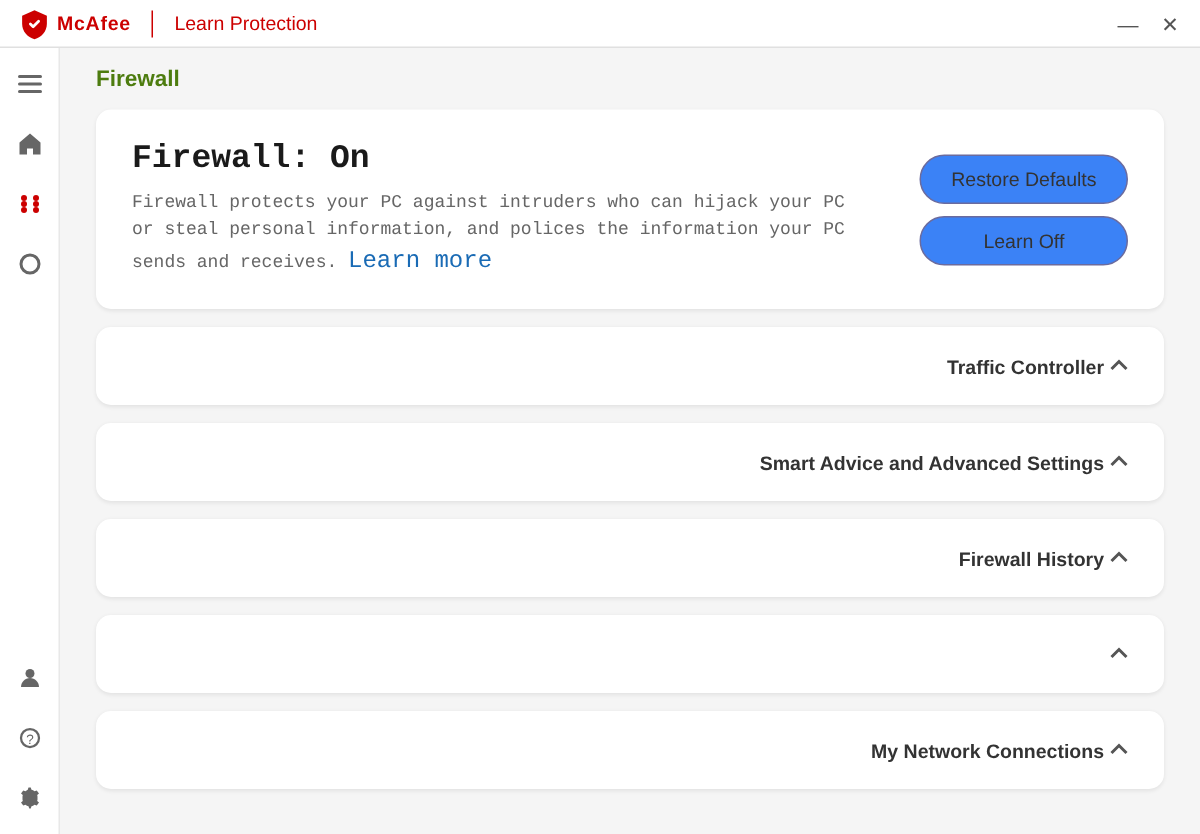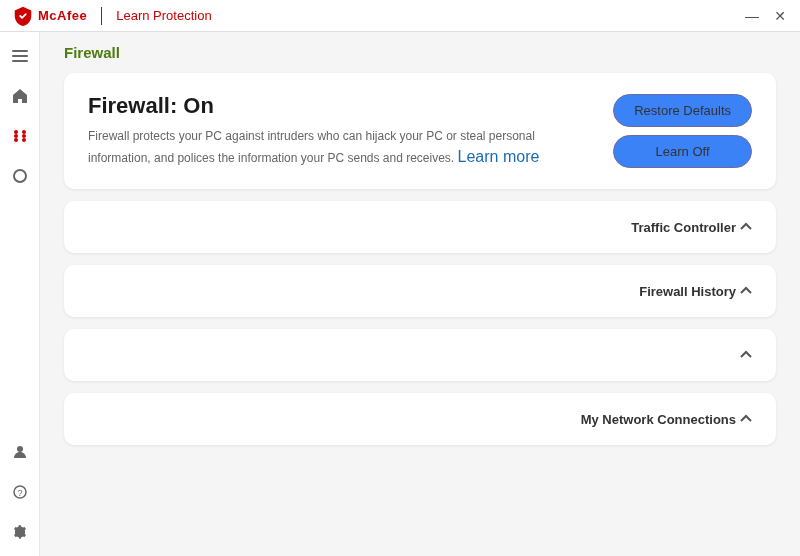--- a/index.html
+++ b/index.html
@@ -145,20 +145,21 @@
       background: #ffffff;
       border-radius: 10px;
       padding: 20px 24px;
       display: flex;
       align-items: center;
       justify-content: space-between;
       box-shadow: 0 1px 3px rgba(0,0,0,0.08);
     }
     .status-card-left {
       flex: 1;
+      font-family: Liberation Mono, monospace;
     }
     .status-title {
       font-size: 22px;
       font-weight: 700;
       color: #1a1a1a;
       margin-bottom: 8px;
     }
     .status-description {
       font-size: 12px;
       color: #666;
@@ -315,20 +316,30 @@
         <div class="accordion-header">
           <span class="accordion-title">Traffic Controller</span>
           <div class="chevron-icon">
             <svg width="14" height="14" viewBox="0 0 14 14" fill="none" stroke="#555" stroke-width="2">
               <path d="M2 9l5-5 5 5"></path>
             </svg>
           </div>
         </div>
       </div>
 
+      <div class="accordion-section">
+        <div class="accordion-header">
+          <span class="accordion-title">Smart Advice and Advanced Settings</span>
+          <div class="chevron-icon">
+            <svg width="14" height="14" viewBox="0 0 14 14" fill="none" stroke="#555" stroke-width="2">
+              <path d="M2 9l5-5 5 5"></path>
+            </svg>
+          </div>
+        </div>
+      </div>
 
       <div class="accordion-section">
         <div class="accordion-header">
           <span class="accordion-title">Firewall History</span>
           <div class="chevron-icon">
             <svg width="14" height="14" viewBox="0 0 14 14" fill="none" stroke="#555" stroke-width="2">
               <path d="M2 9l5-5 5 5"></path>
             </svg>
           </div>
         </div>

